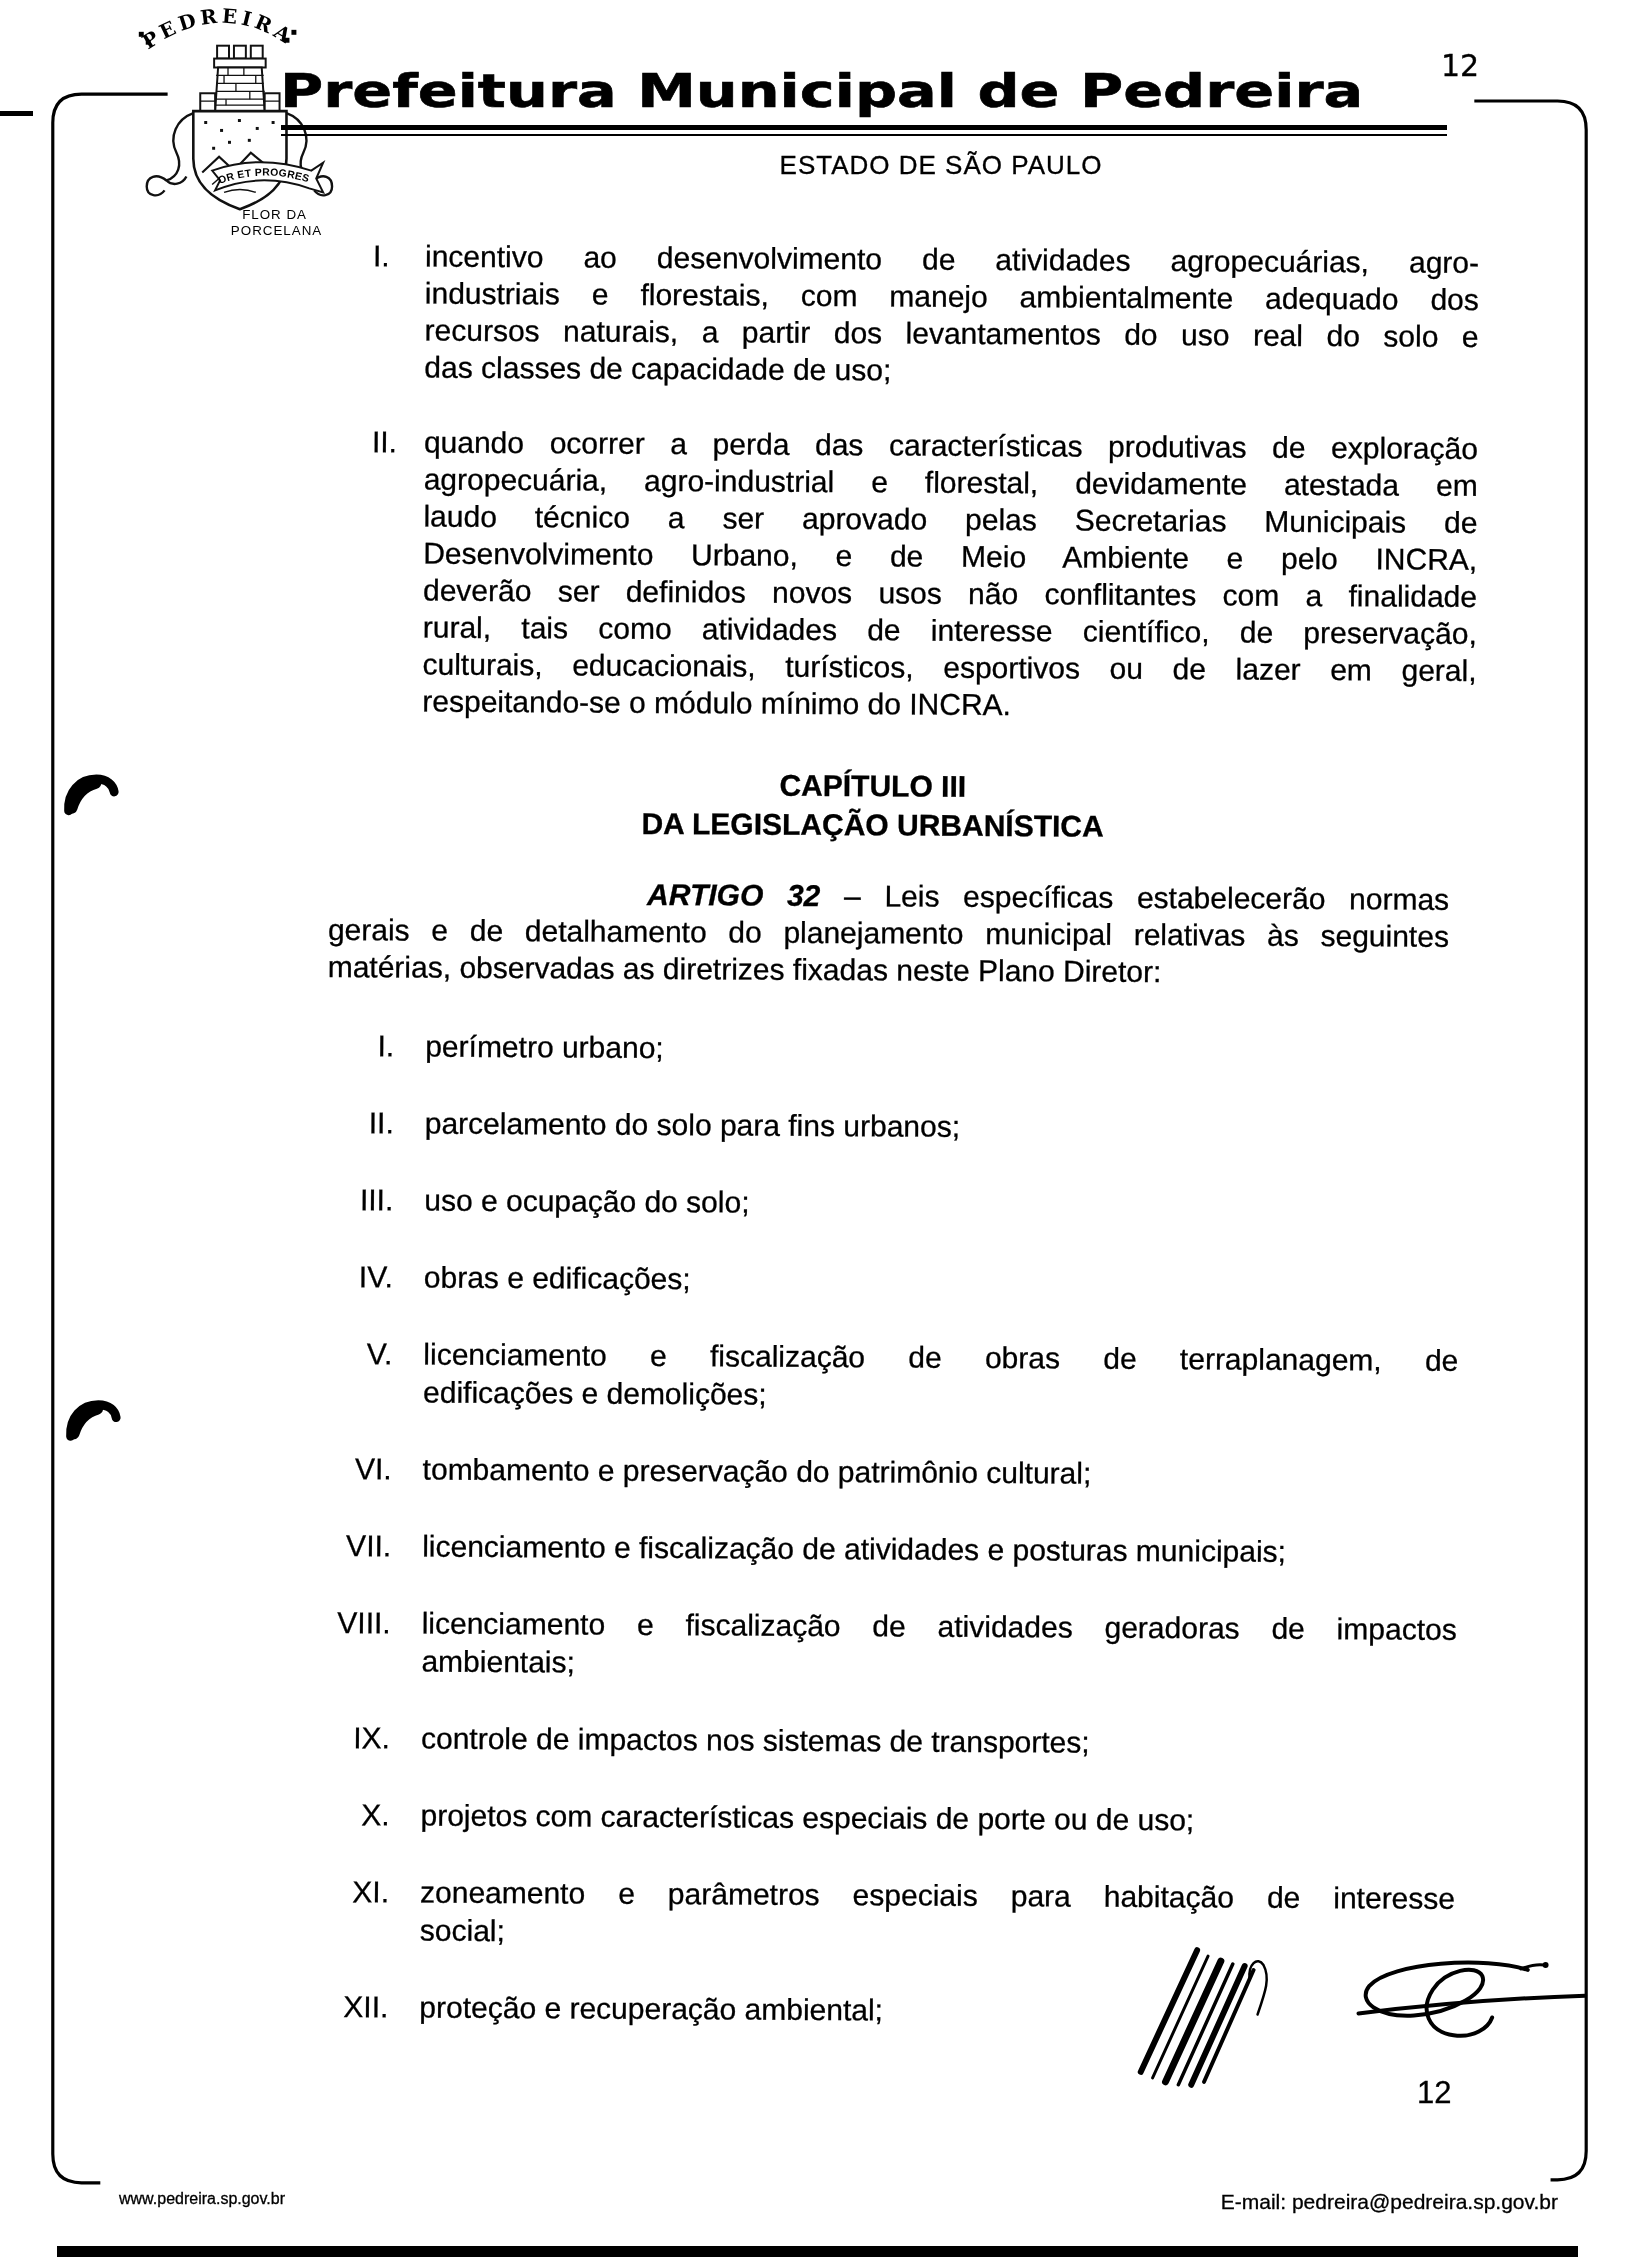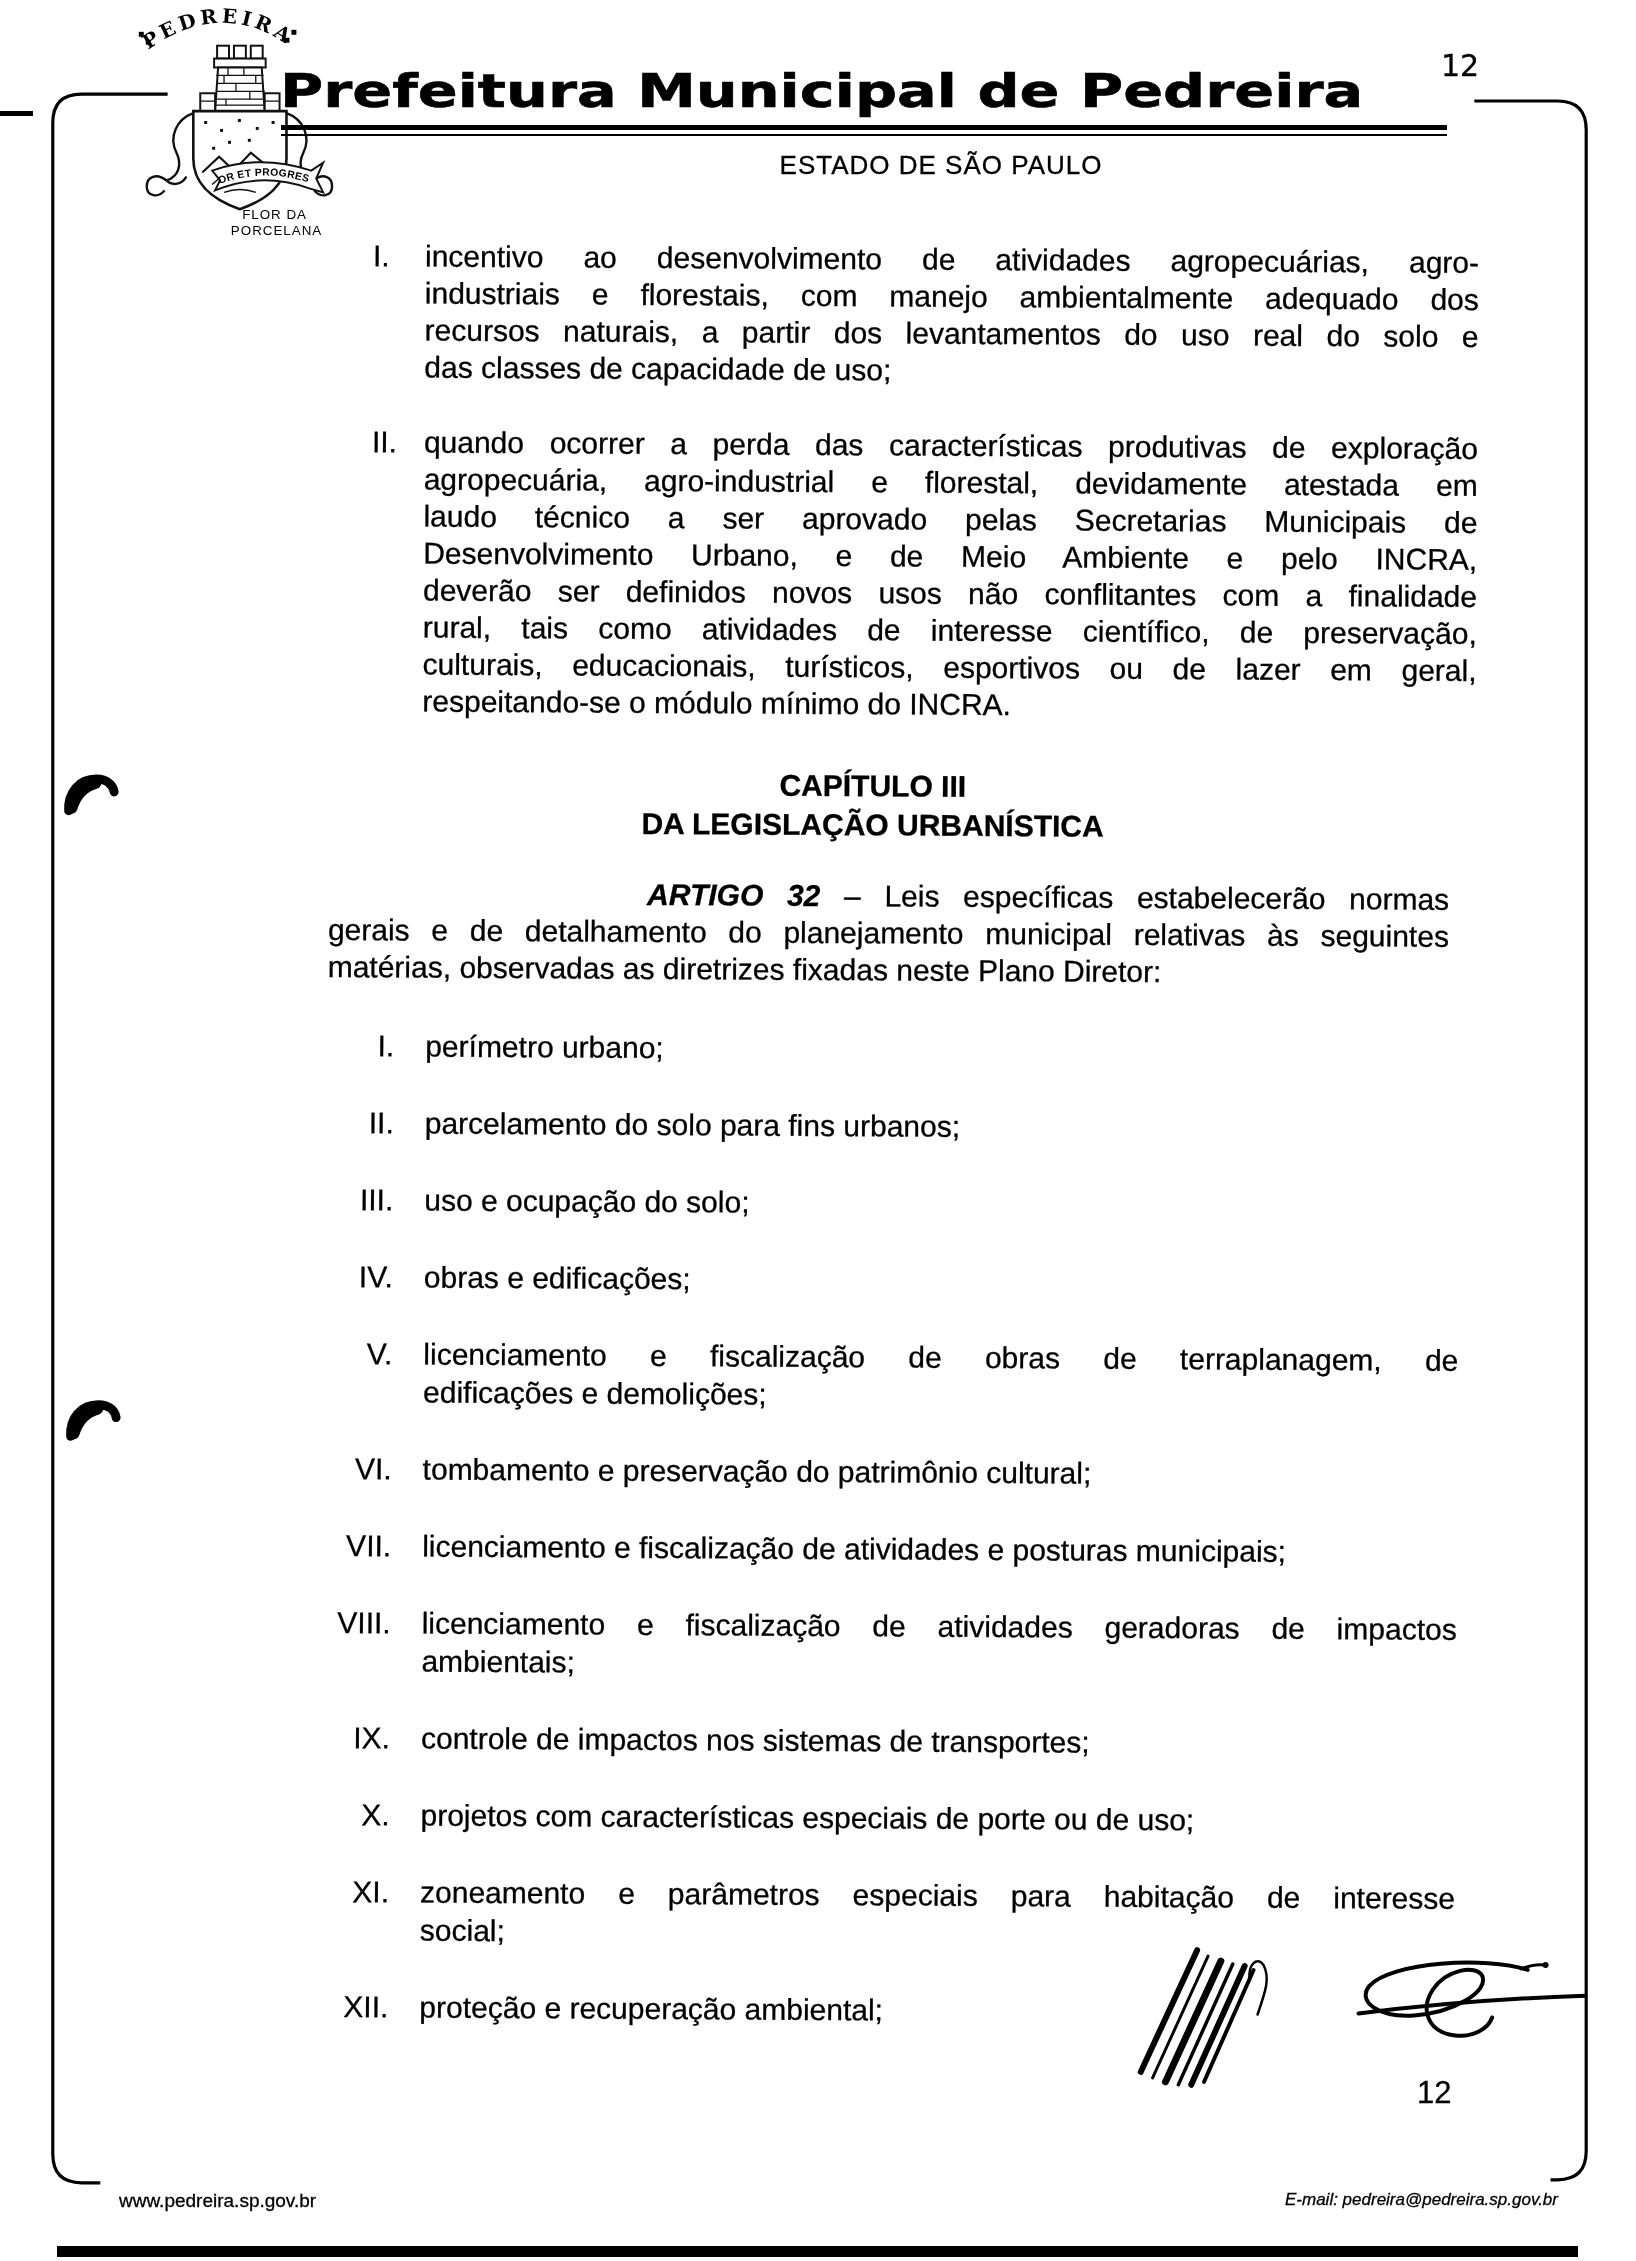--- a/index.html
+++ b/index.html
@@ -54,22 +54,22 @@
 
   .list { position:absolute; left:297px; top:1030px; width:1163px; line-height:38px; }
   .li { display:flex; margin-bottom:39px; }
   .li .num { flex:0 0 97px; text-align:right; }
   .li .txt { flex:1; margin-left:31px; }
 
   
   .page-number { position:absolute; left:1417px; top:2075px; font-size:31px; }
   .footer-address { position:absolute; left:119px; top:2160px; font-size:19px;
                     letter-spacing:-0.1px; white-space:nowrap; }
-  .footer-website { position:absolute; left:119px; top:2190px; font-size:19px; white-space:nowrap; }
-  .footer-email   { position:absolute; right:79px; top:2190px; font-size:17px; white-space:nowrap;font-style:italic; }
+  .footer-website { position:absolute; left:119px; top:2190px; font-size:16px; white-space:nowrap; }
+  .footer-email   { position:absolute; right:79px; top:2190px; font-size:21px; white-space:nowrap; }
   .bottom-bar { position:absolute; left:57px; top:2246px; width:1521px; height:11px; background:#000; }
   .edge-dash { position:absolute; left:0; top:111px; width:33px; height:5px; background:#000; }
 </style>
 </head>
 <body>
 
 <div class="page">
 
   <svg class="overlay" viewBox="0 0 1653 2284">
     <g stroke="#000" fill="none">

